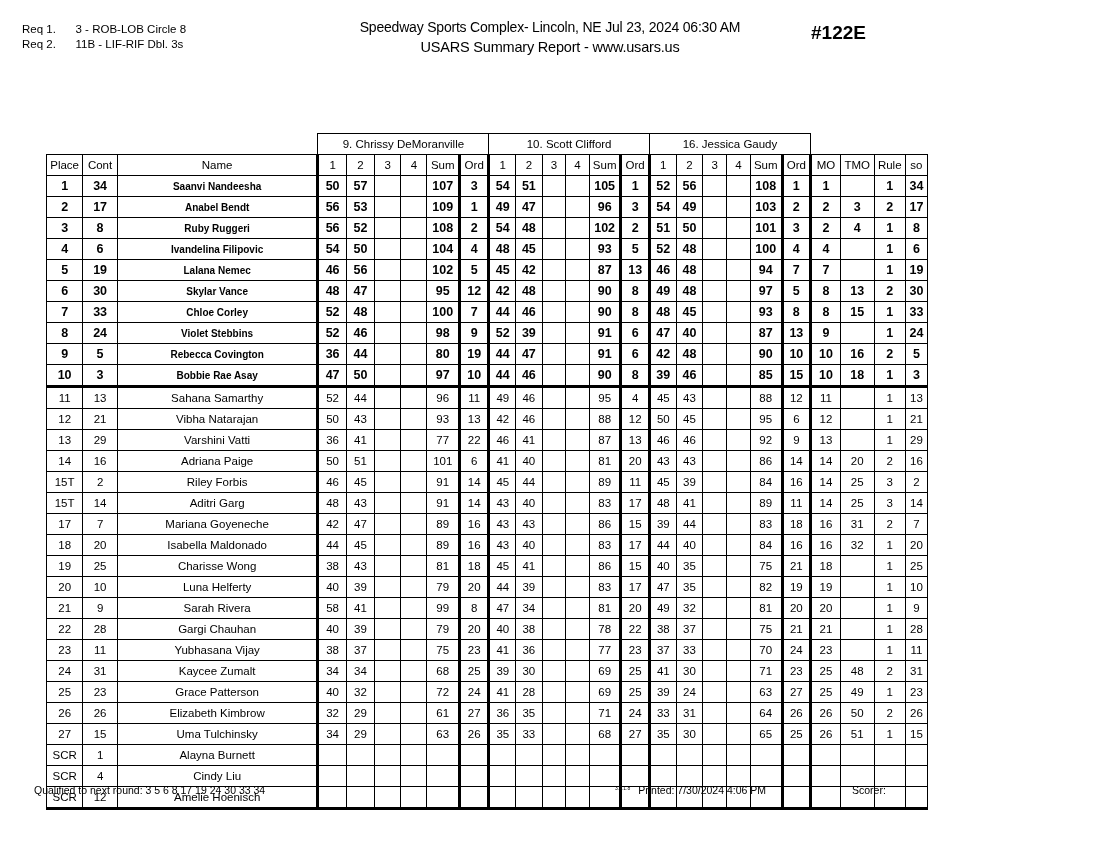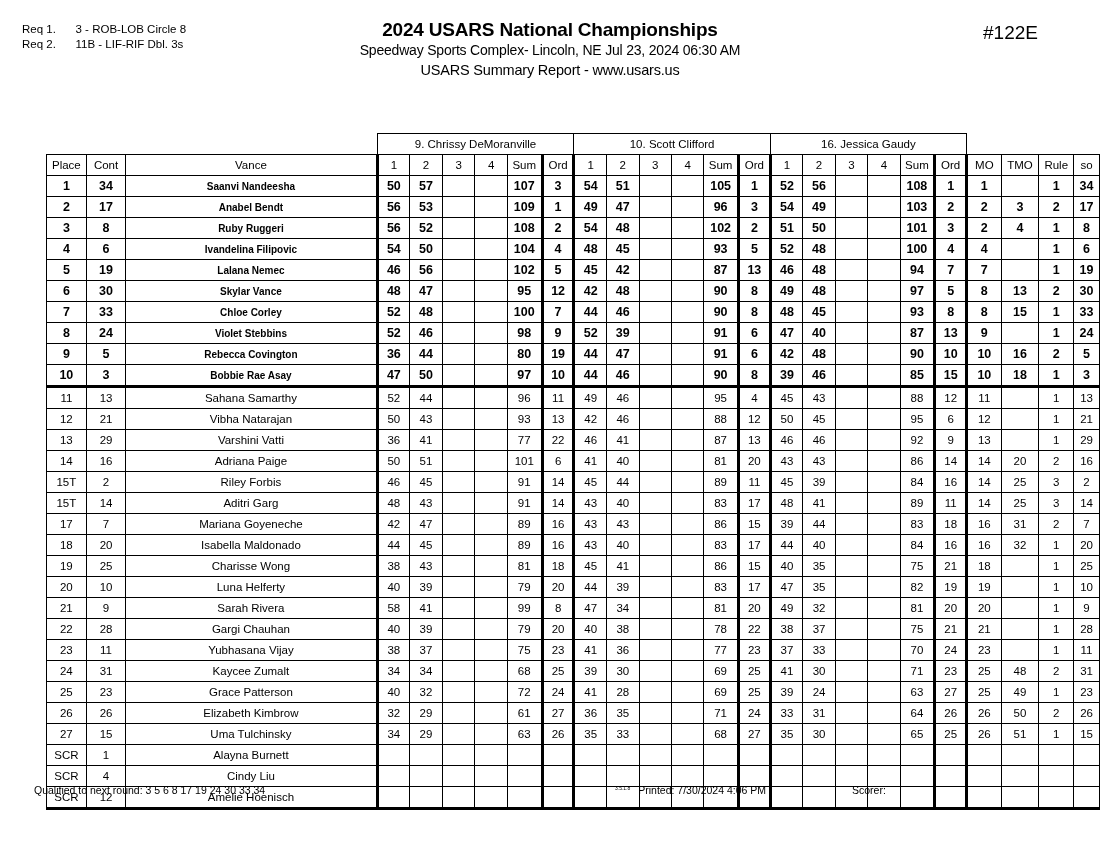--- a/index.html
+++ b/index.html
@@ -13,21 +13,21 @@
     height: 850px;
     font-family: "Liberation Sans", sans-serif;
     color: #000000;
     position: relative;
     overflow: hidden;
   }
 
   
   #page {
     position: relative;
-    width: 1100px;
+    width: 928px;
     height: 850px;
   }
   #req-block {
     position: absolute;
     left: 22px;
     top: 22px;
     font-size: 11.5px;
     line-height: 15px;
     white-space: nowrap;
   }
@@ -63,21 +63,21 @@
     font-size: 14.5px;
     line-height: 21px;
     letter-spacing: -0.2px;
     text-align: center;
   }
   #event-code {
     position: absolute;
     right: 62px;
     top: 22px;
     font-size: 19px;
-    font-weight: normal;
+    font-weight: bold;
     text-align: right;
   }
 
   
   #table-wrap {
     position: absolute;
     left: 22px;
     top: 133px;
   }
   table.rpt {
@@ -181,21 +181,20 @@
       <span>3 - ROB-LOB Circle 8</span>
     </span>
     <span class="req-line">
       <span class="req-label">Req</span>
       <span class="req-num">2.</span>
       <span>11B - LIF-RIF Dbl. 3s</span>
     </span>
   </div>
 
   <div id="title-block">
-    <div id="title-main">2024 USARS National Championships</div>
     <div id="title-venue">Speedway Sports Complex- Lincoln, NE  Jul 23, 2024  06:30 AM</div>
     <div id="title-report">USARS Summary Report - www.usars.us</div>
   </div>
   <div id="event-code">#122E</div>
 
   <div id="table-wrap">
     <table class="rpt">
       <colgroup>
         <col class="c-place">
           <col class="c-cont">
@@ -227,21 +226,21 @@
         <tr>
           <td class="blank-band" colspan="3"></td>
           <td class="judge-name" colspan="6">9.  Chrissy DeMoranville</td>
           <td class="judge-name" colspan="6">10.  Scott Clifford</td>
           <td class="judge-name" colspan="6">16.  Jessica Gaudy</td>
           <td class="blank-band" colspan="4"></td>
         </tr>
         <tr>
           <th class="hdr">Place</th>
           <th class="hdr">Cont</th>
-          <th class="hdr hdr-left">Vance</th>
+          <th class="hdr hdr-left">Name</th>
 
           <th class="hdr thickL">1</th>
           <th class="hdr">2</th>
           <th class="hdr">3</th>
           <th class="hdr">4</th>
           <th class="hdr">Sum</th>
           <th class="hdr thickL thickR">Ord</th>
 
           <th class="hdr thickL">1</th>
           <th class="hdr">2</th>

